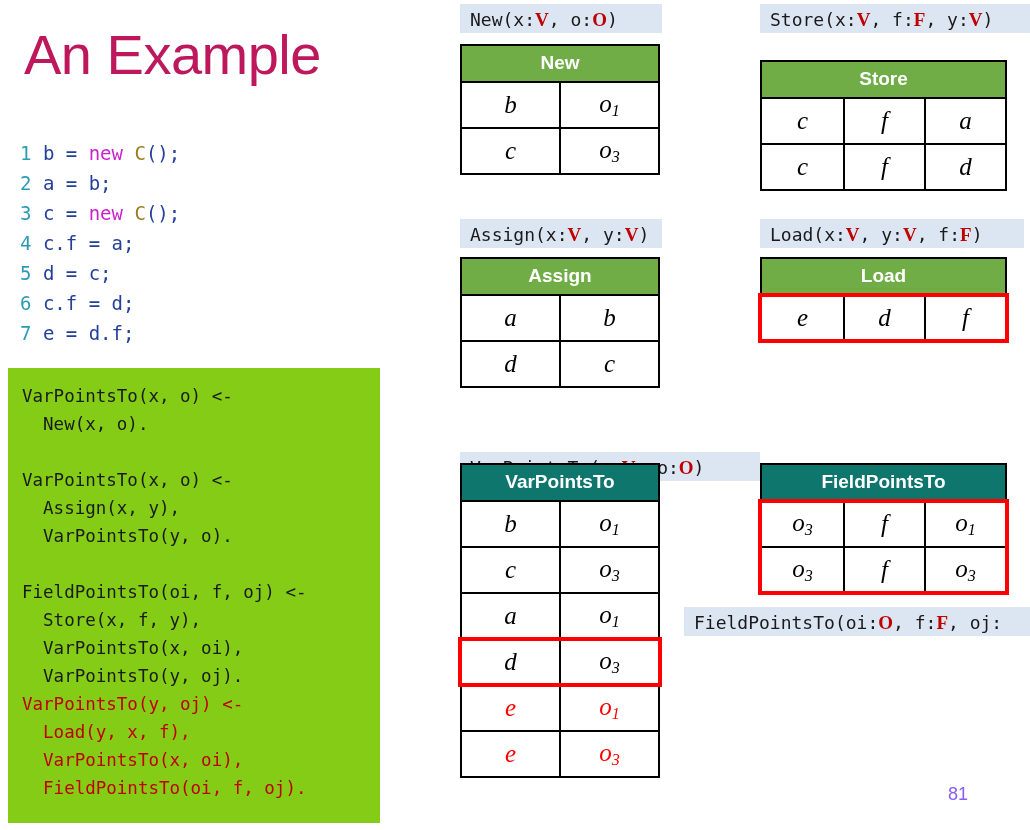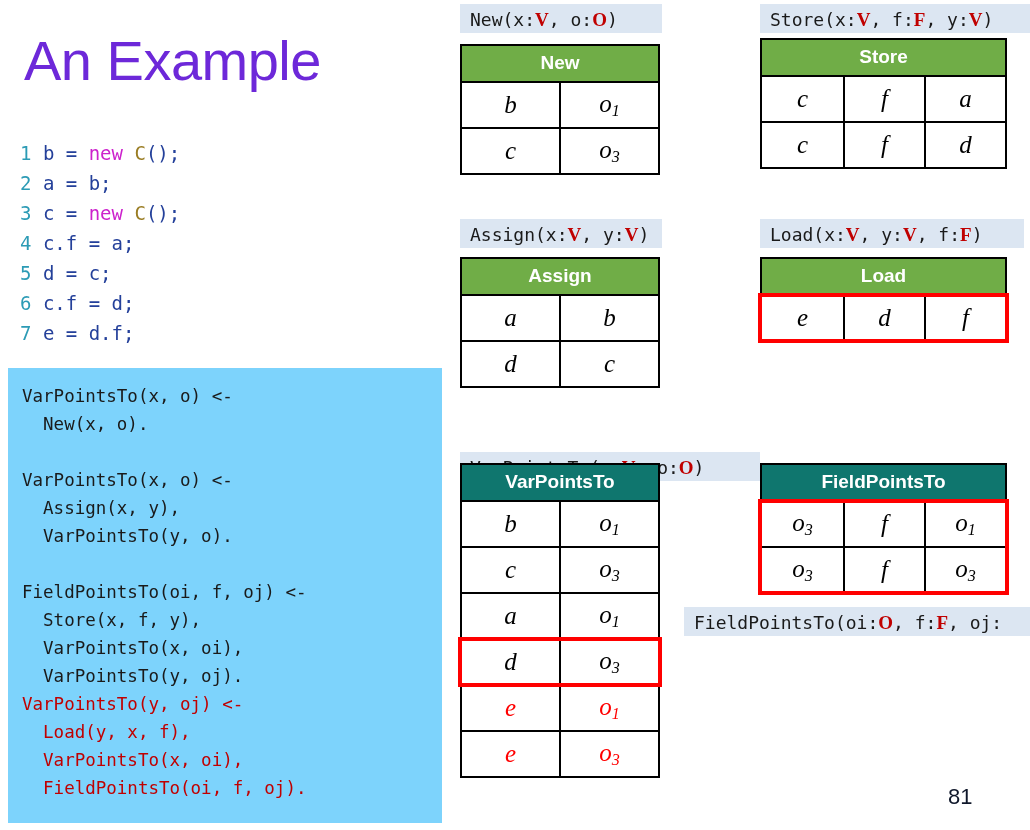--- a/index.html
+++ b/index.html
@@ -6,41 +6,41 @@
   body{
     width:1030px;height:830px;
     background:#ffffff;
     font-family:"Liberation Sans",sans-serif;
     overflow:hidden;position:relative;
   }
   .slide{position:relative;width:1030px;height:830px;overflow:hidden;}
 
   
   .title{
-    position:absolute;left:24px;top:32px;
-    font-family:"Liberation Sans",sans-serif;
-    font-size:56px;font-weight:400;color:#6d28d9;
+    position:absolute;left:24px;top:26px;
+    font-family:"Liberation Sans",sans-serif;
+    font-size:56px;font-weight:400;color:#be185d;
     letter-spacing:-0.5px;line-height:1.05;white-space:nowrap;
   }
 
   .codeblock{
     position:absolute;left:20px;top:138px;
     font-family:"DejaVu Sans Mono","Liberation Mono",monospace;
     font-size:19px;line-height:30px;white-space:pre;
   }
   .ln{color:#2c9bb5;}
   .id{color:#24409a;}
   .kw{color:#cc22cc;}
   .cls{color:#9a7d24;}
   .pl{color:#24409a;}
 
   .rules{
     position:absolute;left:8px;top:368px;
-    width:434px;height:455px;
-    background:#7dd3fc;
+    width:372px;height:455px;
+    background:#84cc16;
     box-sizing:border-box;
     padding:14px 0 0 14px;
   }
   .rules pre{
     margin:0;
     font-family:"DejaVu Sans Mono","Liberation Mono",monospace;
     font-size:17.5px;line-height:28px;
     color:#1a1a1a;white-space:pre;
   }
   .rules pre.red{color:#c00000;font-weight:normal;}
@@ -91,21 +91,21 @@
   }
 
   
   .footer-author{
     position:absolute;left:418px;top:789px;
     font-size:16.5px;color:#a6a6a6;
     font-family:"Liberation Sans",sans-serif;white-space:nowrap;
   }
   .footer-page{
     position:absolute;left:948px;top:784px;
-    font-size:22px;color:#0f172a;
+    font-size:18px;color:#8b5cf6;
     font-family:"Liberation Sans",sans-serif;
   }
 </style>
 </head>
 <body>
 
 <div class="slide">
 
   <div class="title">An Example</div>
 
@@ -147,21 +147,21 @@
             <td>b</td>
             <td>o<sub>1</sub></td>
           </tr>
           <tr>
             <td>c</td>
             <td>o<sub>3</sub></td>
           </tr>
         </tbody>
       </table>
       <div class="sig" style="left: 760px; top: 4px; width: 278px;"><span>Store(x:</span><span class="t">V</span><span>, f:</span><span class="t">F</span><span>, y:</span><span class="t">V</span><span>)</span></div>
-      <table class="rel" style="left: 760px; top: 38px; width: 245px;">
+      <table class="rel" style="left: 760px; top: 60px; width: 245px;">
         <colgroup>
           <col style="width: 83px;">
           <col style="width: 81px;">
           <col style="width: 81px;">
         </colgroup>
         <thead>
           <tr>
             <th class="green" colspan="3">Store</th>
           </tr>
         </thead>

